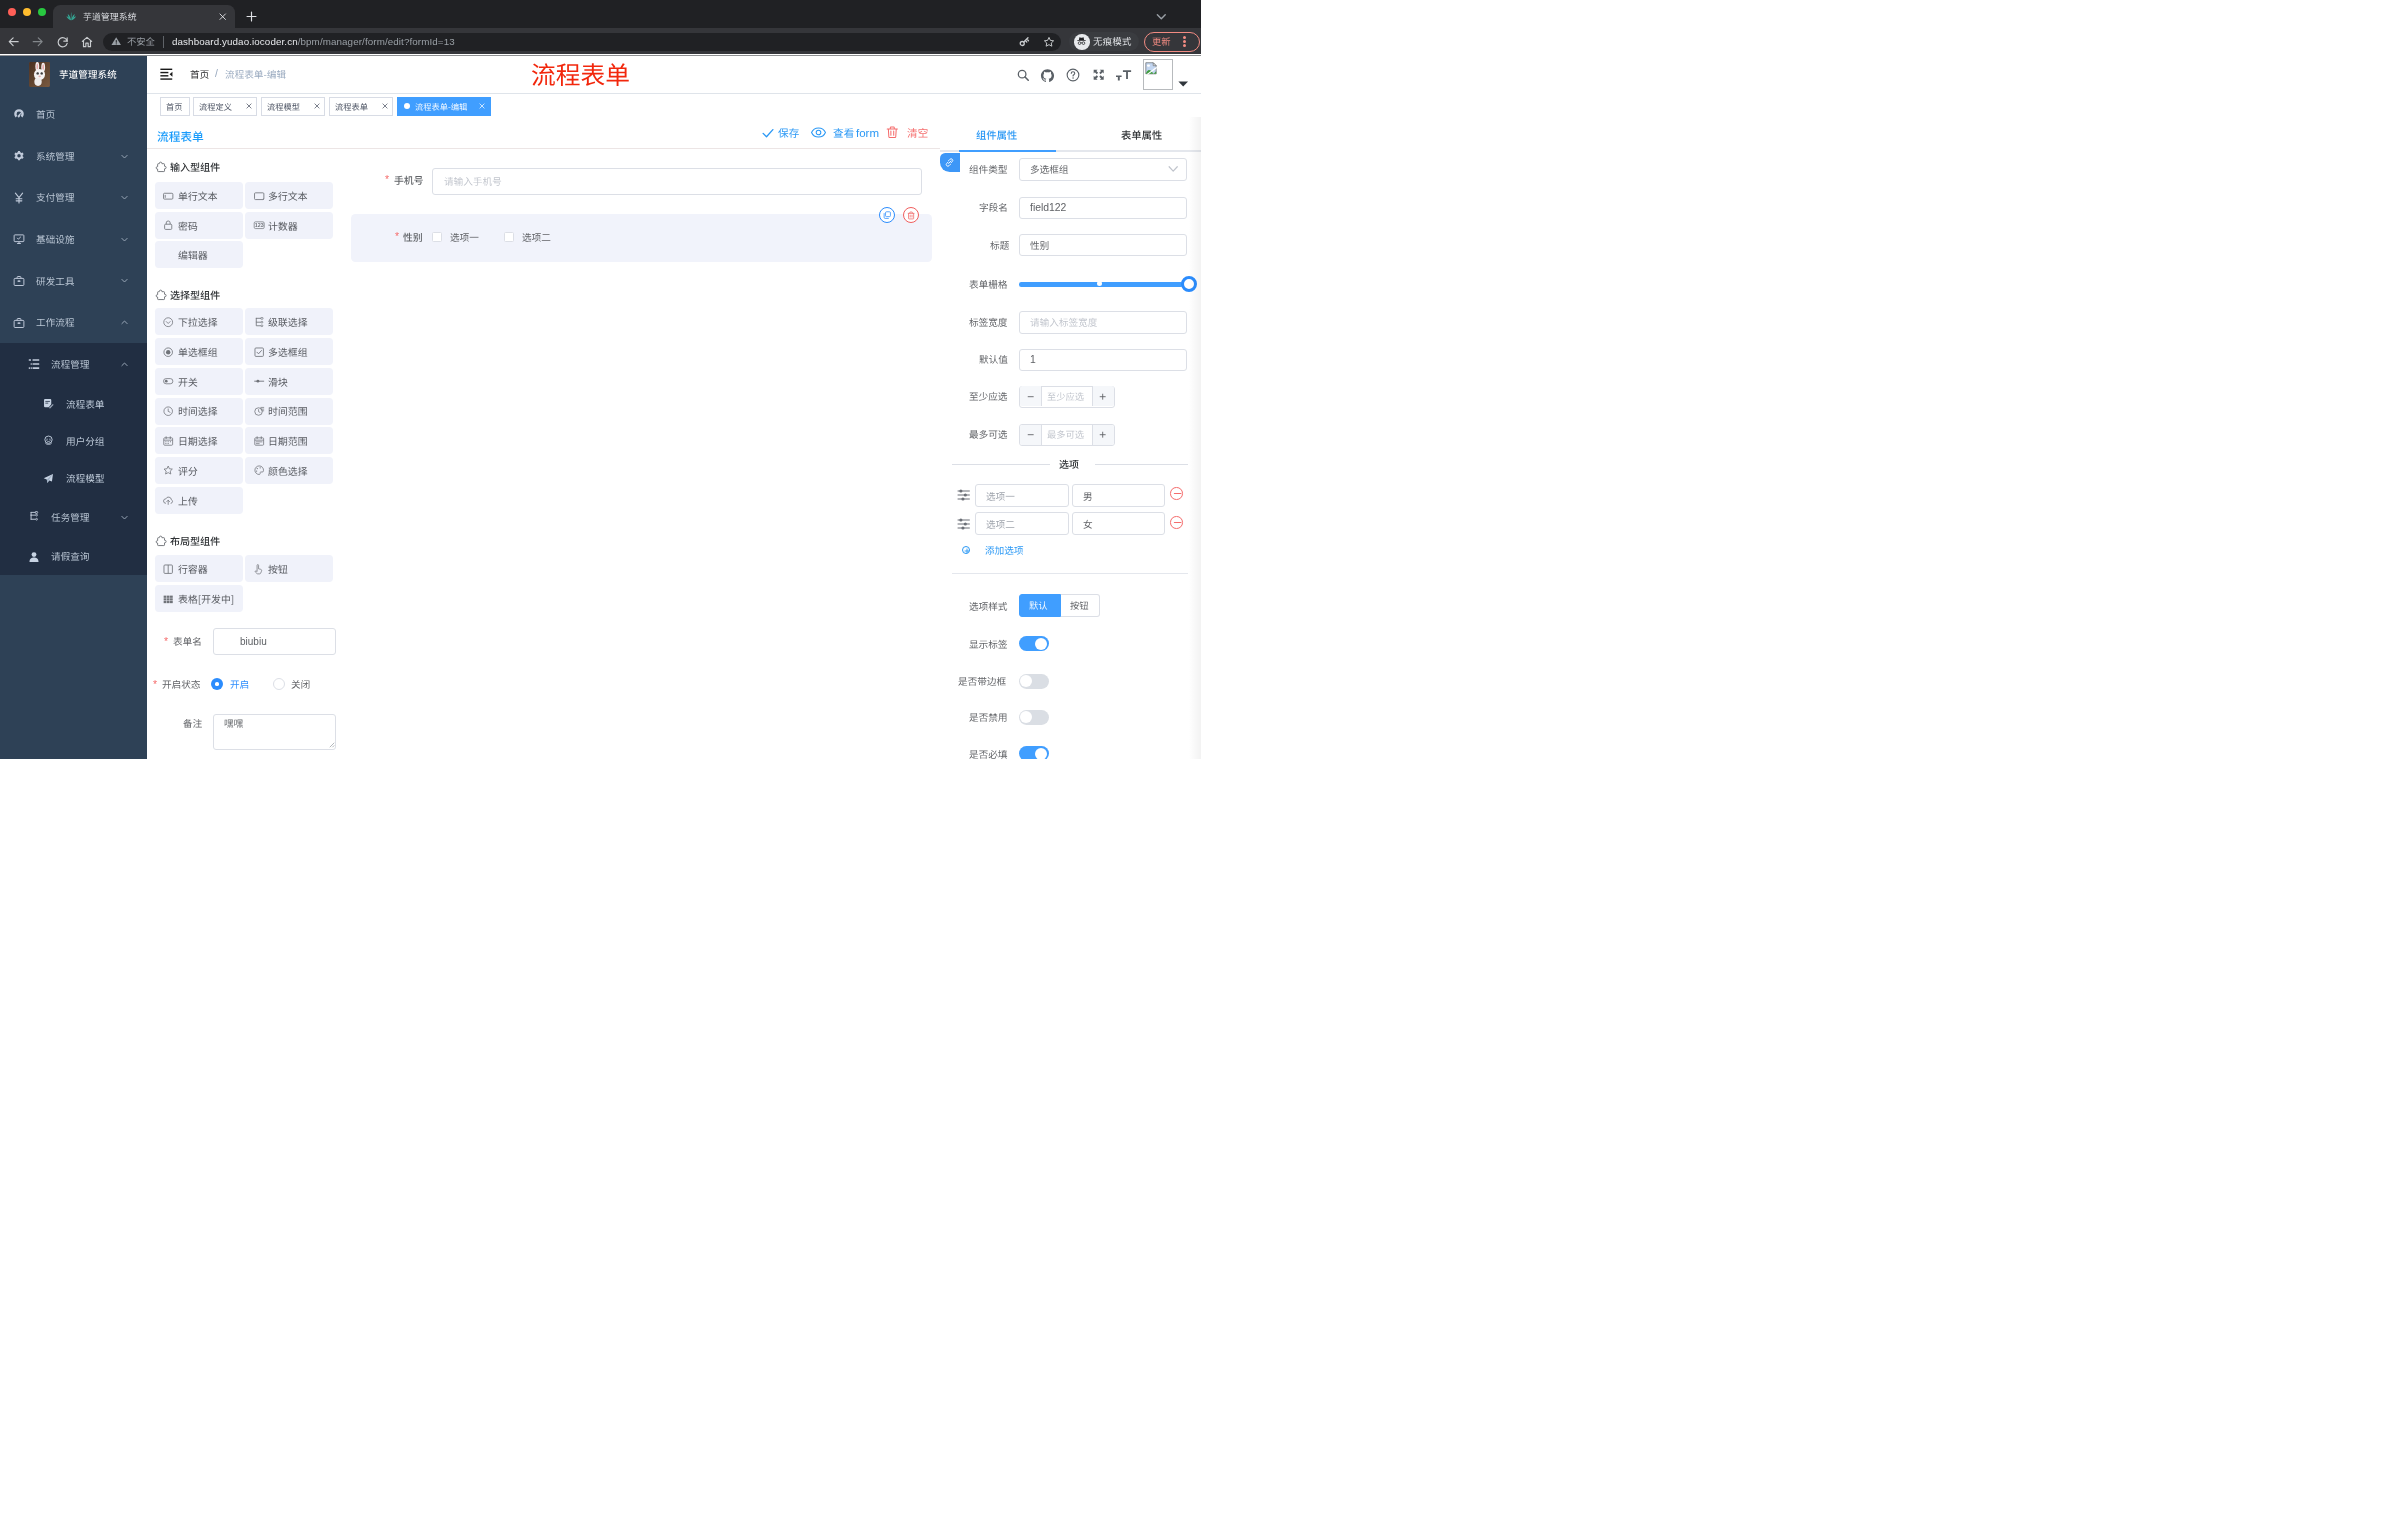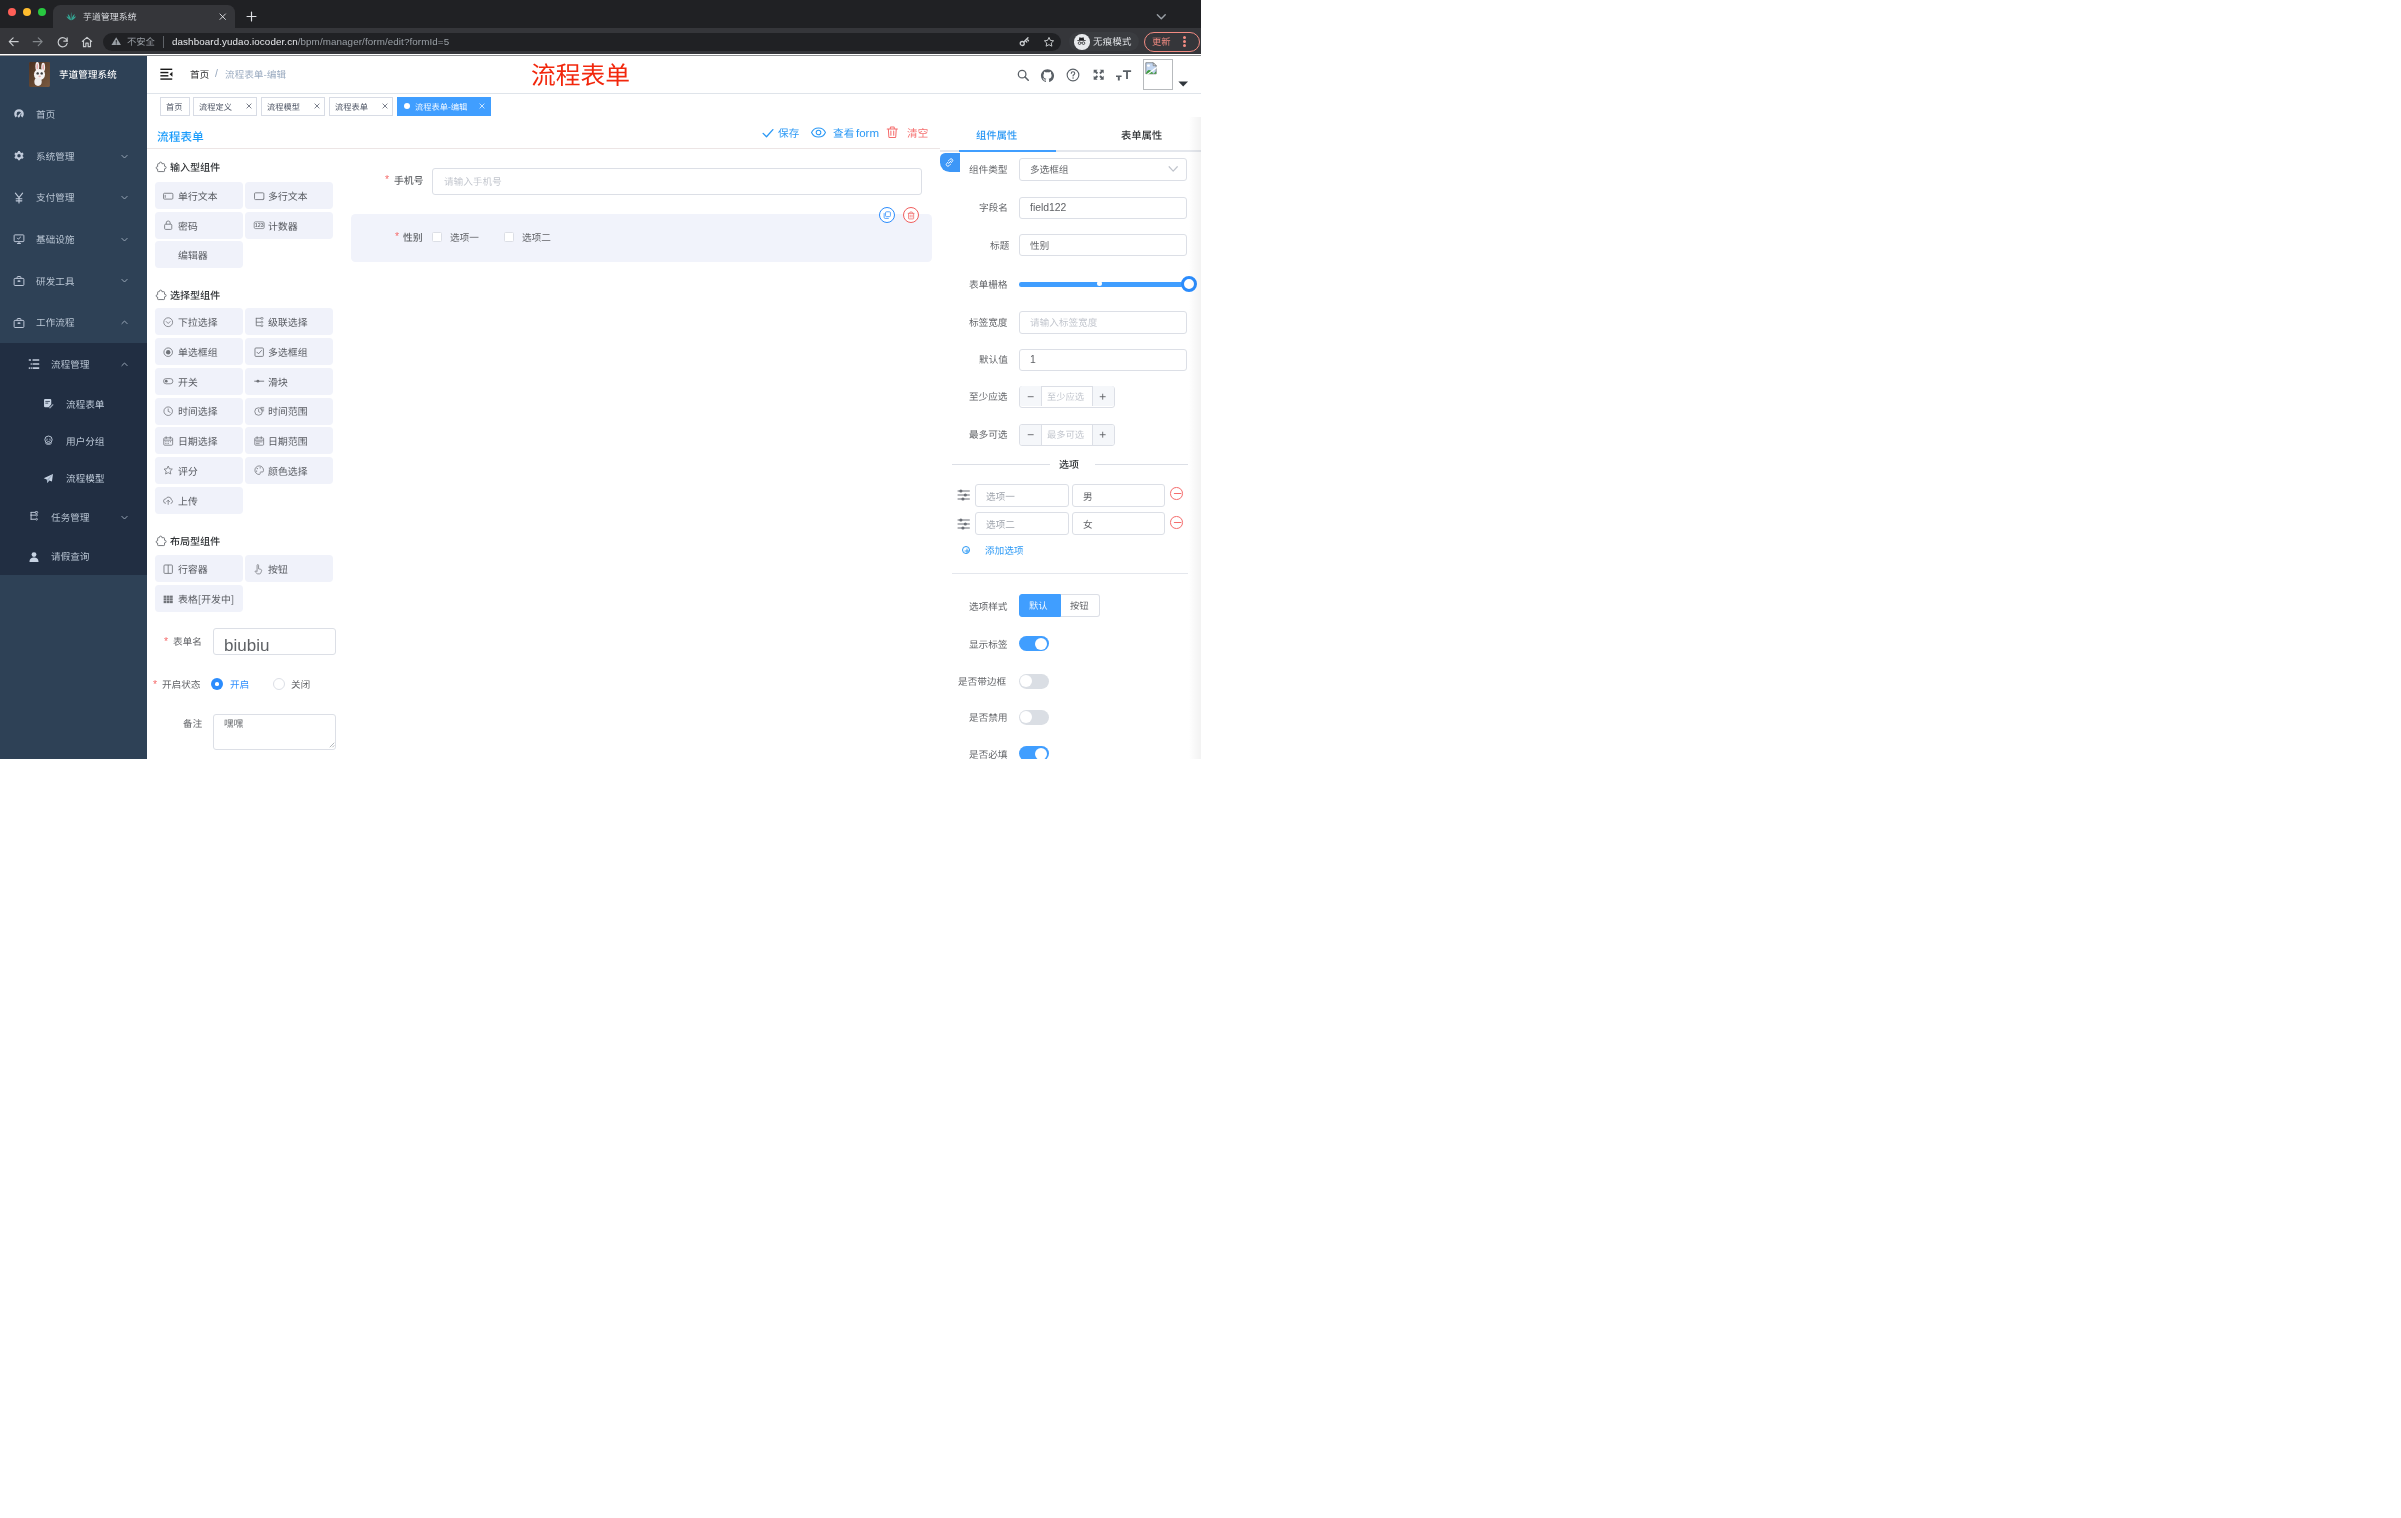--- a/index.html
+++ b/index.html
@@ -233,21 +233,21 @@
     <rect x="11" y="17" width="2.4" height="2.4" fill="#202124"></rect>
   </svg>
 <svg class="tr" style="left:127px;top:45px;" width="0.7" height="0.7" viewBox="0 0 1 1">
     <g transform="scale(0.01350,-0.01350)" fill="#9aa0a6">
       <use href="#u4E0D" x="0.0"></use>
       <use href="#u5B89" x="1000.0"></use>
       <use href="#u5168" x="2000.0"></use>
     </g>
   </svg>
 <div class="abs" style="left:163px;top:36px;width:0.7px;height:12px;background:#5f6368"></div>
-<div class="abs" style="left:172px;top:36px;font-size:9.8px;color:#e8eaed;letter-spacing:0.1px">dashboard.yudao.iocoder.cn<span style="color:#9aa0a6">/bpm/manager/form/edit?formId=5</span></div>
+<div class="abs" style="left:172px;top:36px;font-size:9.8px;color:#e8eaed;letter-spacing:0.1px">dashboard.yudao.iocoder.cn<span style="color:#9aa0a6">/bpm/manager/form/edit?formId=13</span></div>
 <svg class="ic" style="left:1019px;top:36px" width="12" height="12" viewBox="0 0 24 24">
 <circle cx="6.5" cy="15" r="4" fill="none" stroke="#c9cccf" stroke-width="2.6"></circle>
 <path d="M9.5 12 L18 3.5 M15.5 6 L19 9.5 M12.5 9 L15.5 12" stroke="#c9cccf" stroke-width="2.6" fill="none" stroke-linecap="round"></path>
   </svg>
 <svg class="ic" style="left:1043px;top:36px" width="12" height="12" viewBox="0 0 24 24">
 <path d="M12 2.8 L14.8 8.8 21.2 9.6 16.5 14 17.7 20.4 12 17.3 6.3 20.4 7.5 14 2.8 9.6 9.2 8.8 Z" fill="none" stroke="#c9cccf" stroke-width="1.9" stroke-linejoin="round"></path>
   </svg>
 <div class="abs" style="left:1069px;top:32px;width:70px;height:19.3px;border-radius:9.7px;background:#3a3c40"></div>
 <div class="abs" style="left:1074px;top:34px;width:15.6px;height:15.6px;border-radius:50%;background:#e8eaed"></div>
 <svg class="ic" style="left:1076px;top:36px" width="11" height="10.4" viewBox="0 0 24 24">
@@ -951,21 +951,21 @@
   </svg>
 <div class="abs" style="left:164px;top:636px;font-size:10.4px;color:#f56c6c">*</div>
 <svg class="tr" style="left:173px;top:645px;" width="0.7" height="0.7" viewBox="0 0 1 1">
     <g transform="scale(0.01400,-0.01400)" fill="#606266">
       <use href="#u8868" x="0.0"></use>
       <use href="#u5355" x="1000.0"></use>
       <use href="#u540D" x="2000.0"></use>
     </g>
   </svg>
 <div class="abs" style="left:213px;top:628px;width:123px;height:27px;border:0.7px solid #dcdfe6;border-radius:3px;background:#fff"></div>
-<div class="abs" style="left:224px;top:636px;font-size:17px;color:#5f6266">biubiu</div>
+<div class="abs" style="left:240px;top:636px;font-size:10px;color:#5f6266">biubiu</div>
 <div class="abs" style="left:153px;top:679px;font-size:10.4px;color:#f56c6c">*</div>
 <svg class="tr" style="left:162px;top:688px;" width="0.7" height="0.7" viewBox="0 0 1 1">
     <g transform="scale(0.01400,-0.01400)" fill="#606266">
       <use href="#u5F00" x="0.0"></use>
       <use href="#u542F" x="1000.0"></use>
       <use href="#u72B6" x="2000.0"></use>
       <use href="#u6001" x="3000.0"></use>
     </g>
   </svg>
 <div class="abs" style="left:211px;top:678px;width:12px;height:12px;border-radius:50%;background:#2b8cfd"></div>

